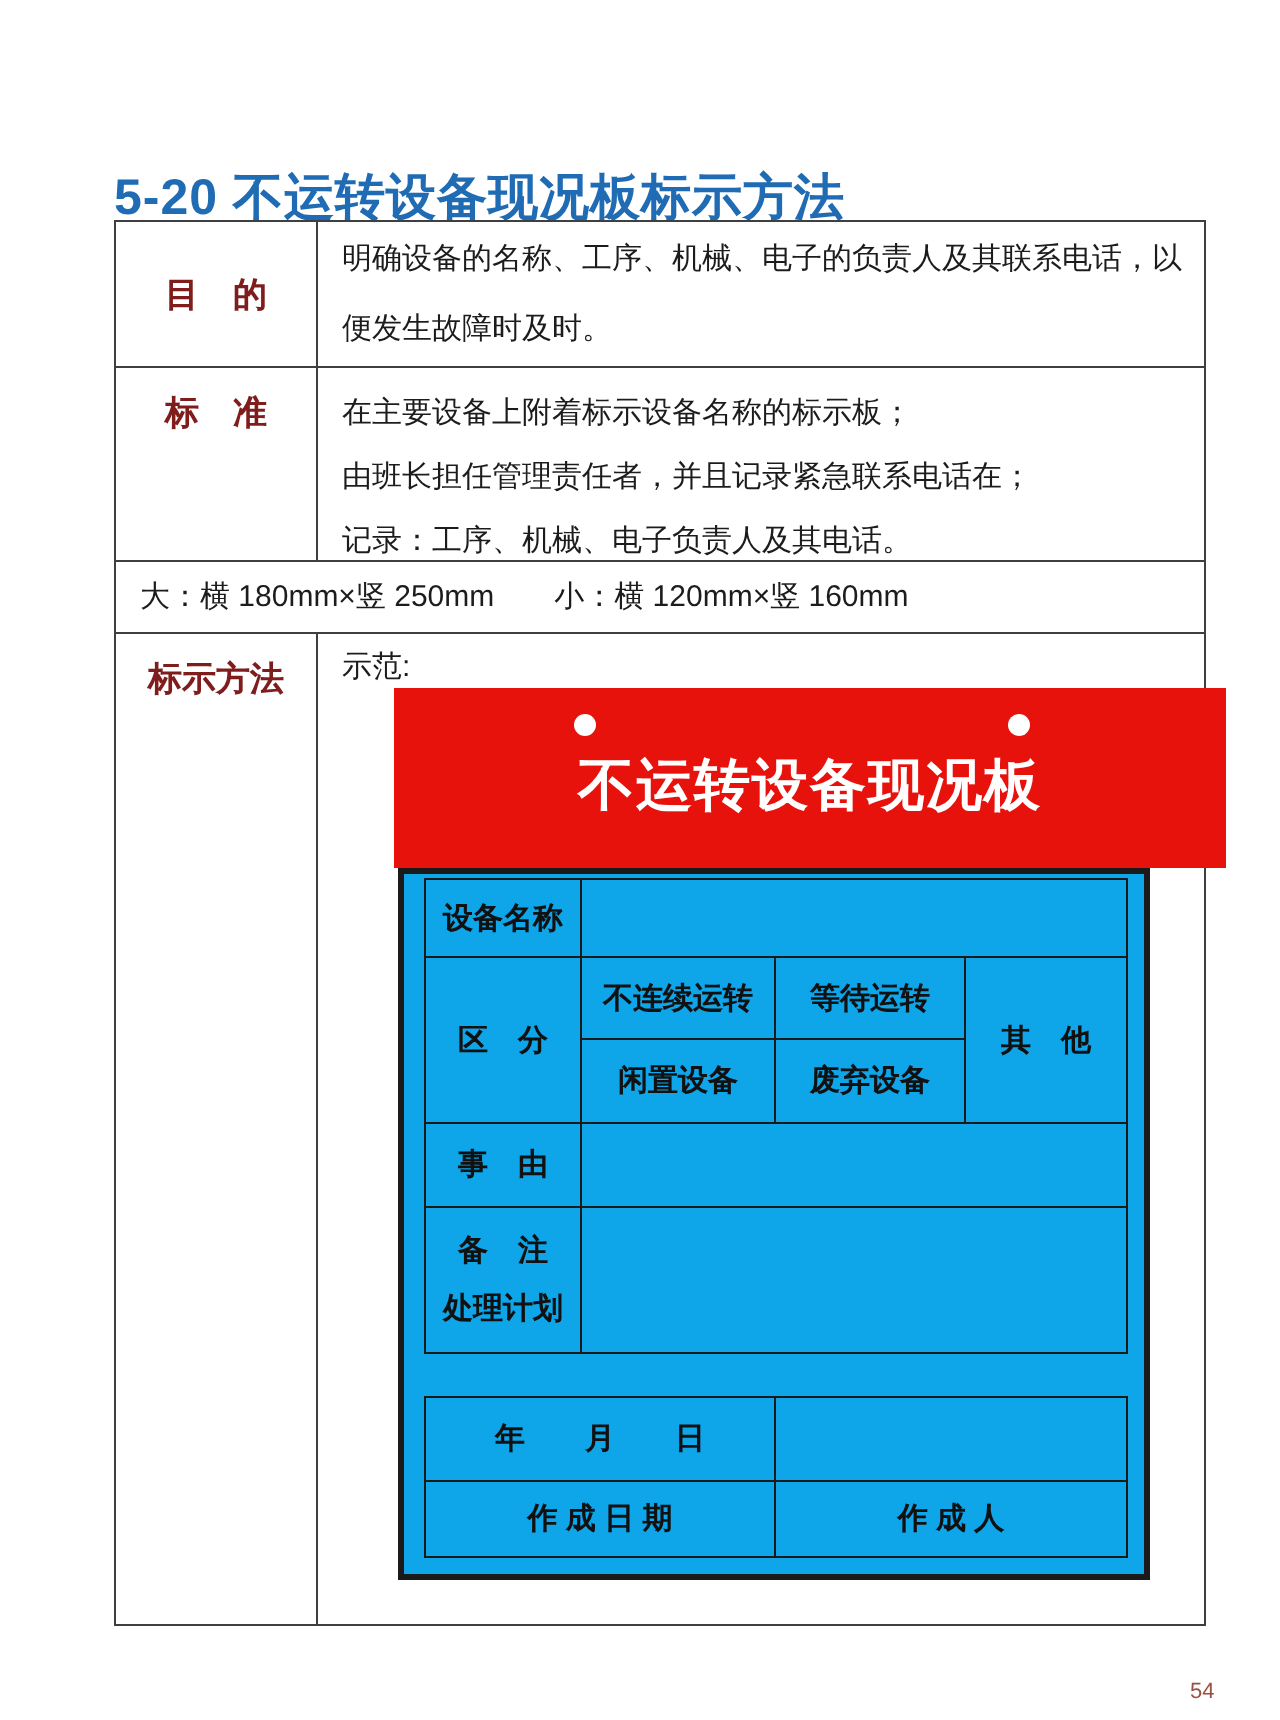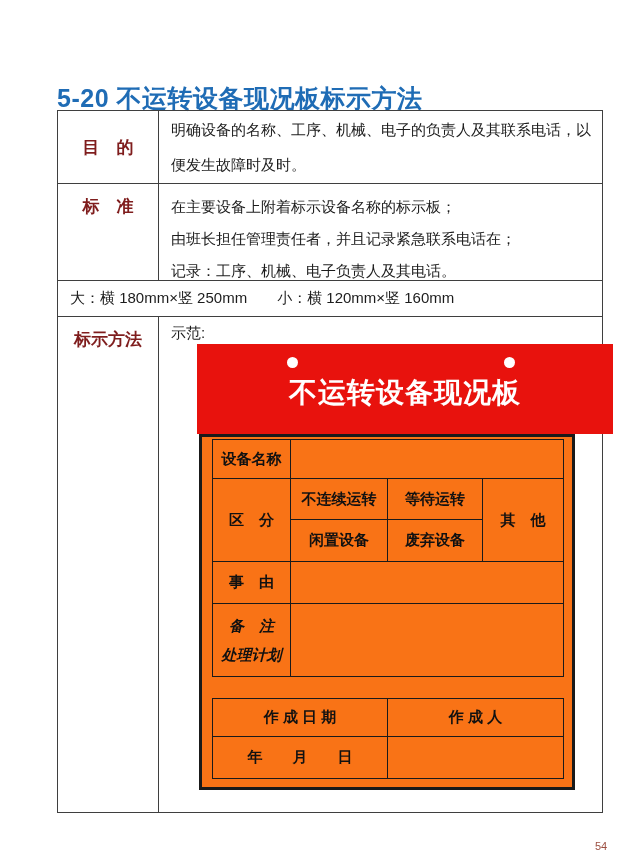--- a/index.html
+++ b/index.html
@@ -57,31 +57,31 @@
   }
   .hole-left  { left:90px; }
   .hole-right { left:307px; }
   .banner-title {
     position:absolute; left:0; right:0; top:30px;
     text-align:center; color:#ffffff; font-weight:bold;
     font-size:28px; letter-spacing:1px; white-space:nowrap;
   }
   .board-body {
     position:absolute; left:40px; top:117px; width:376px; height:356px;
-    border:3px solid var(--board-line); background:#f97316; box-sizing:border-box;
+    border:3px solid var(--board-line); background:#0ea5e9; box-sizing:border-box;
   }
   table.bt { border-collapse:collapse; table-layout:fixed; position:absolute; }
   table.bt td {
     border:1px solid var(--board-line);
     font-size:15px; font-weight:bold; text-align:center; color:#111;
     padding:0; box-sizing:border-box;
   }
   .form-table { left:10px; top:2px; width:351px; }
   .bottom-table { left:10px; top:261px; width:351px; }
-  .remark-cell div { line-height:29px;font-style:italic; }
+  .remark-cell div { line-height:29px; }
   .page-number {
     position:absolute; left:595px; top:840px;
     font-size:11px; color:var(--page-num);
   }
 </style>
 </head>
 <body>
 
 <div class="page-title">5-20 不运转设备现况板标示方法</div>
 
@@ -156,27 +156,27 @@
           </tr>
         </tbody>
           </table>
 
         <table class="bt bottom-table">
           <colgroup>
               <col style="width:175px">
               <col style="width:176px">
             </colgroup>
           <tbody>
-              <tr style="height:38px">
+              <tr style="height:42px">
+            <td>年　　月　　日</td>
+            <td></td>
+          </tr>
+          <tr style="height:38px">
             <td>作 成 日 期</td>
             <td>作 成 人</td>
-          </tr>
-          <tr style="height:42px">
-            <td>年　　月　　日</td>
-            <td></td>
           </tr>
         </tbody>
           </table>
 
       </div>
     </div>
   </div>
 
 </div>
 

